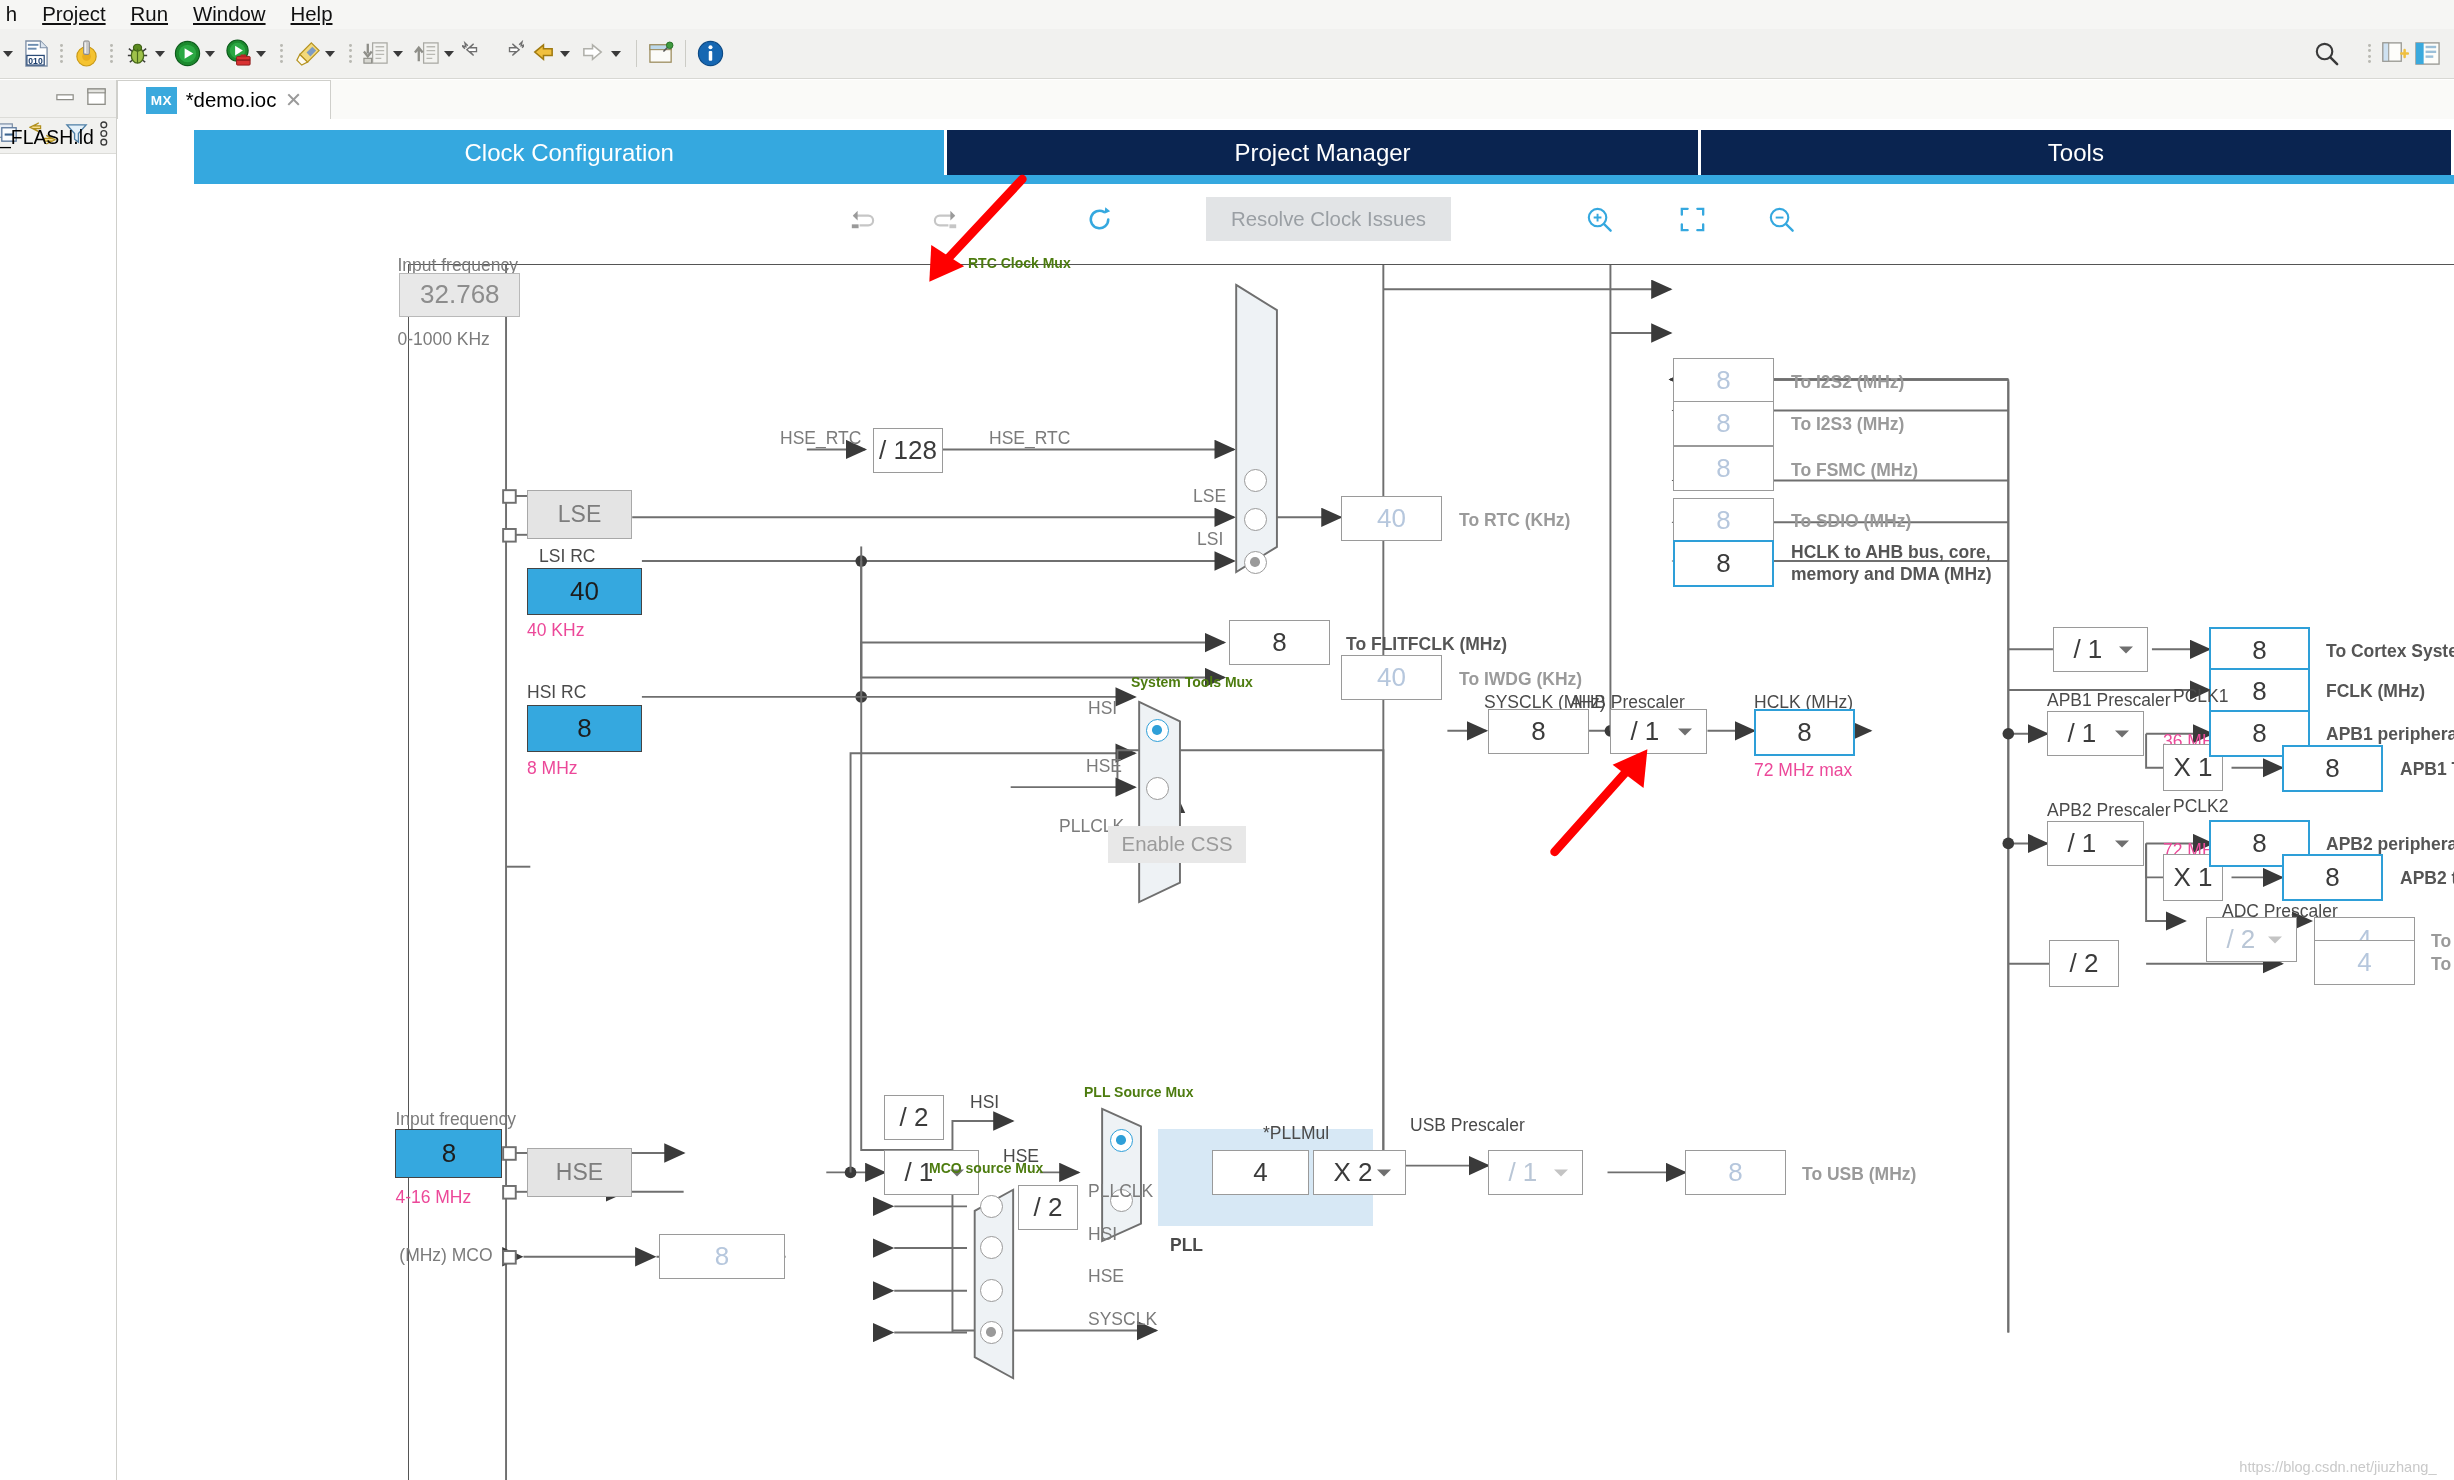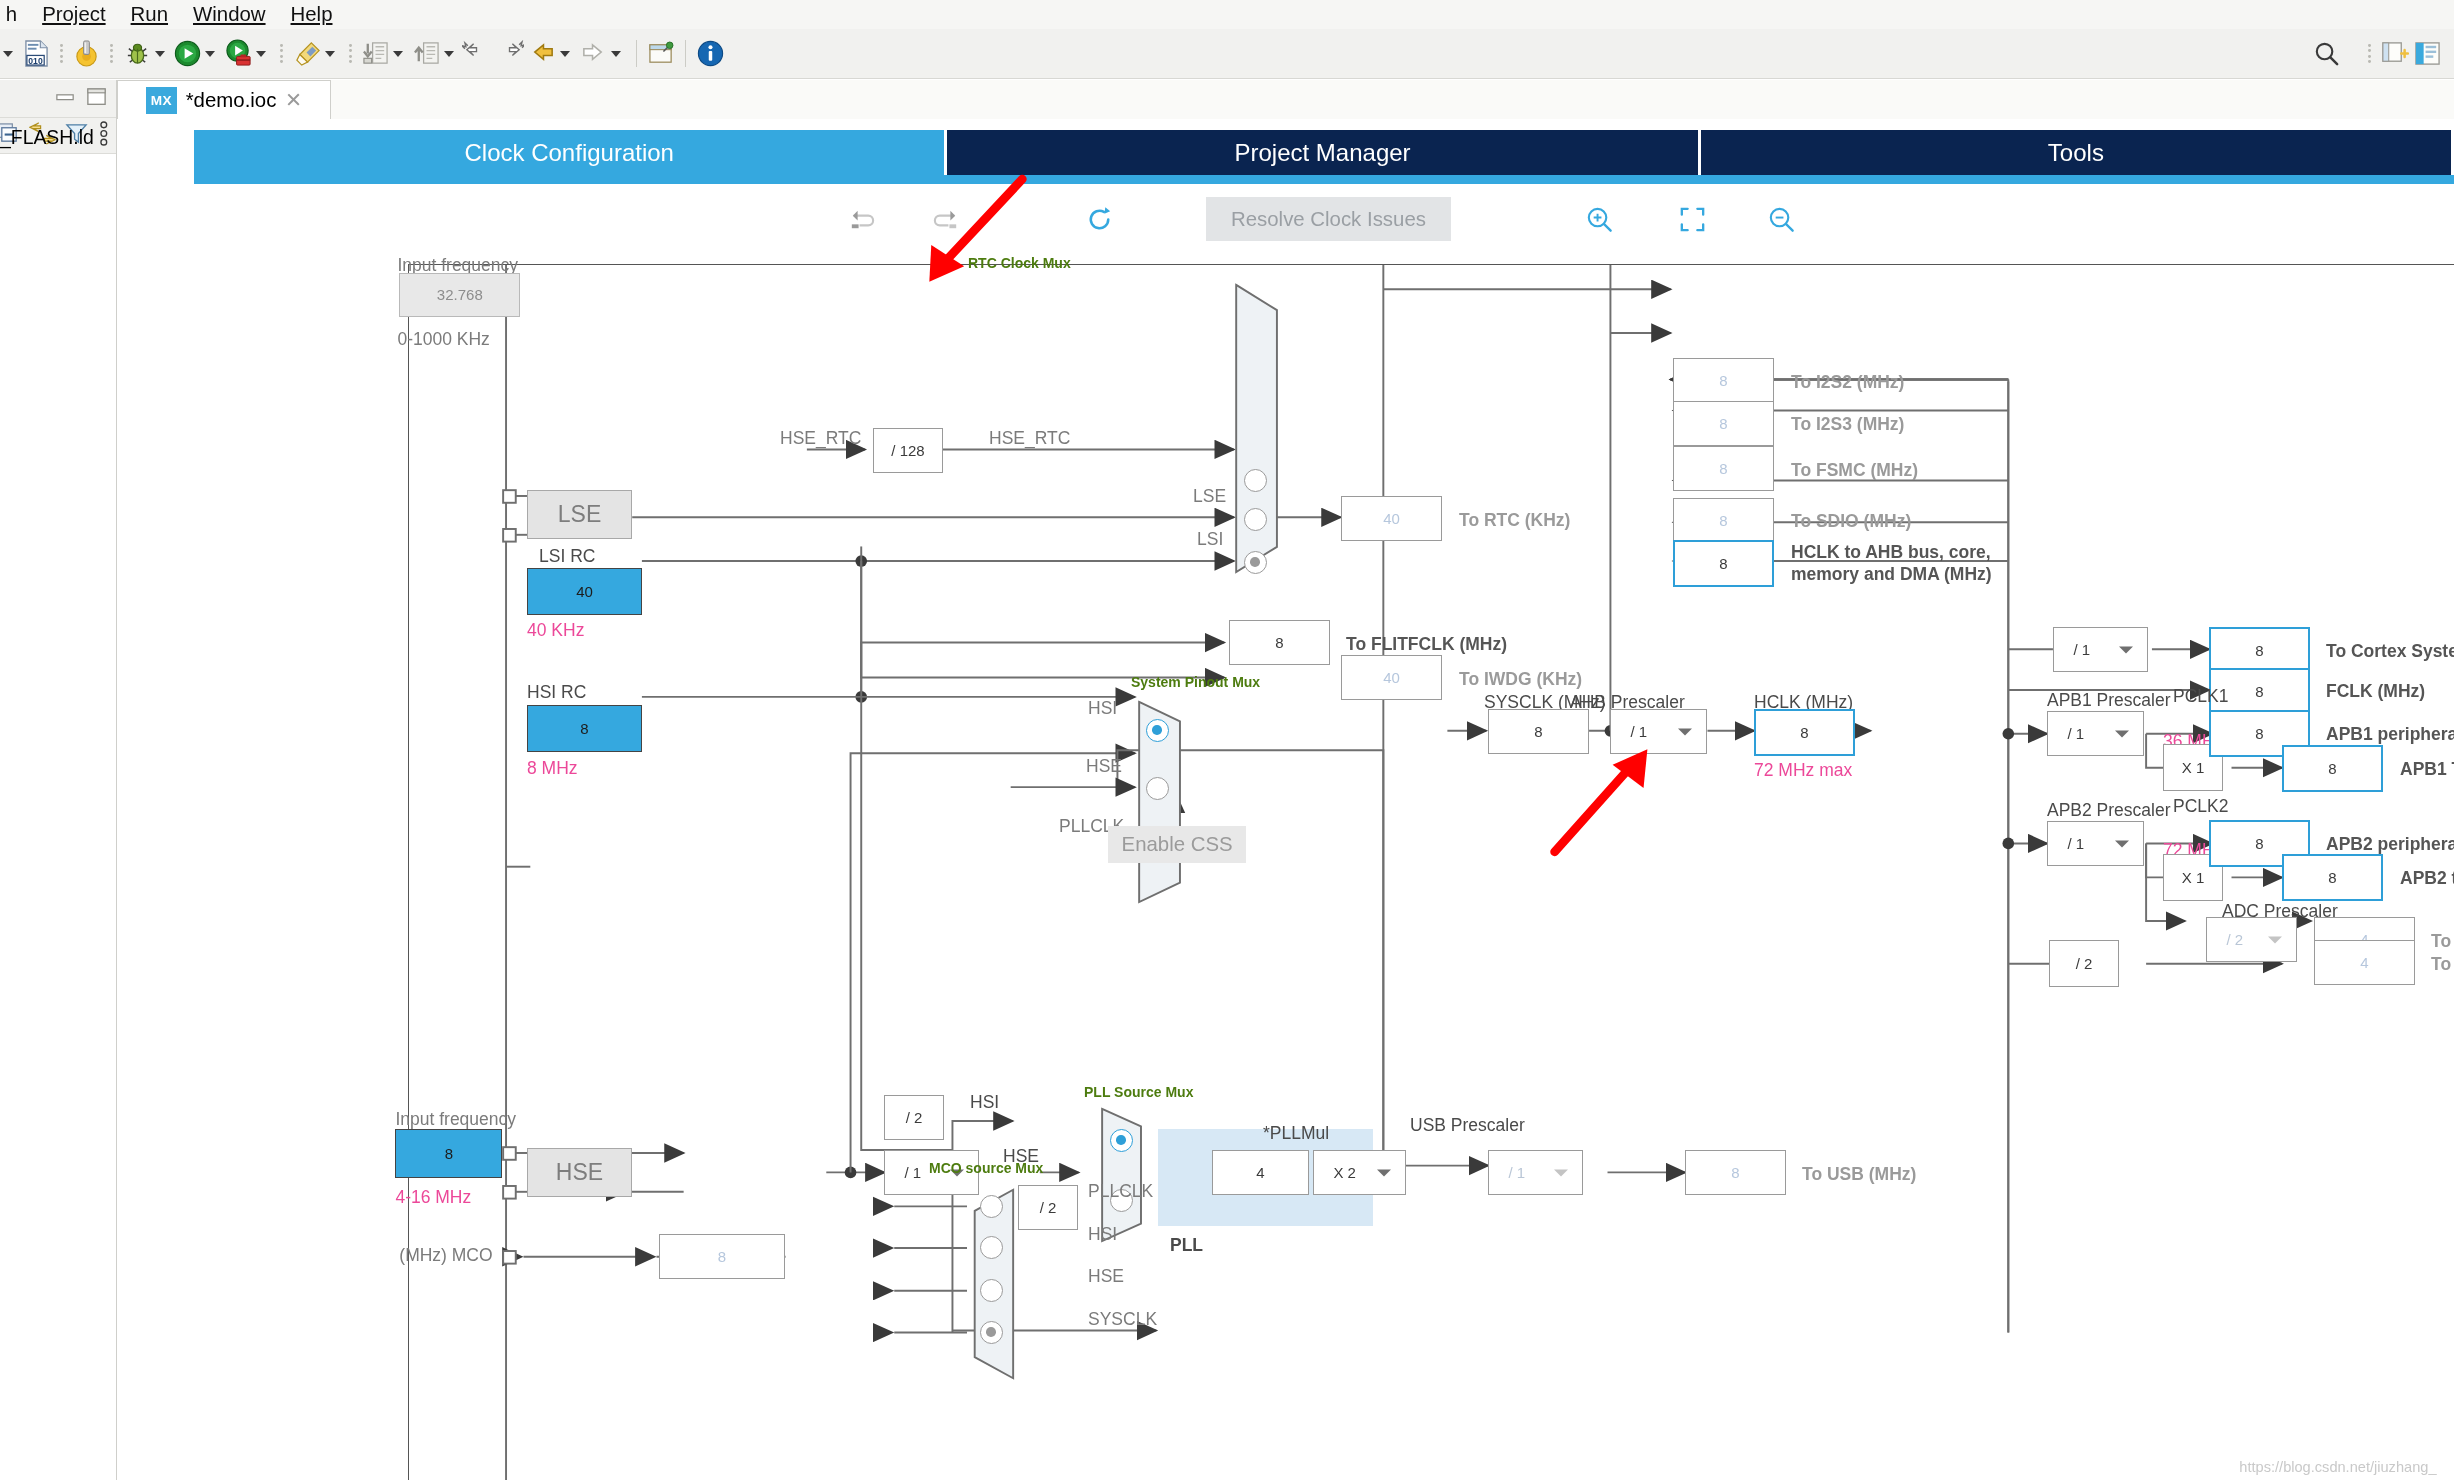--- a/index.html
+++ b/index.html
@@ -56,21 +56,21 @@
   #resolvebtn{background:#e2e4e6;color:#9a9fa4;font-size:20.4px;padding:10.7px 25px;white-space:nowrap;}
 
   
   #canvas{position:absolute;left:408px;top:264px;width:2083px;height:1217px;
           border:1.9px solid #555;border-bottom:none;background:#fff;box-sizing:border-box;}
   #canvas-inner{position:absolute;left:0;top:0;width:100%;height:100%;}
   #svglayer{position:absolute;left:0;top:0;width:1905px;height:1217px;}
 
   
   .node{position:absolute;box-sizing:border-box;display:flex;align-items:center;
-        justify-content:center;font-size:15px;}
+        justify-content:center;font-size:26px;}
   
   .vbox{border:1.9px solid #9a9a9a;background:#fff;color:#3b3b3b;}
   .vbox.dim{color:#b6c7dd;}
   .vbox.hl{border:2.9px solid #2e9fd8;color:#3b3b3b;}
   .vbox.ro{background:#e8e8e8;color:#8d8d8d;border:1.9px solid #b9b9b9;}
   .cyan{background:#35a8df;border:1.9px solid #444;color:#1d1d1d;}
   .greybox{background:#e4e4e4;border:1.9px solid #a8a8a8;color:#7d7d7d;font-size:23px;}
   .divbox{border:1.9px solid #9a9a9a;background:#fff;color:#3b3b3b;}
   .selbox{border:1.9px solid #9a9a9a;background:#fff;color:#3b3b3b;
           justify-content:flex-start;padding-left:19.4px;position:absolute;}
@@ -623,21 +623,21 @@
     <div class="node vbox dim" style="left:932px;top:390px;width:101px;height:45px;">40</div>
     <div class="lbl outlbl dimtxt" style="left:1050px;top:404px;">To IWDG (KHz)</div>
 
     <div class="node vbox" style="left:820px;top:355px;width:101px;height:45px;">8</div>
     <div class="lbl outlbl" style="left:937px;top:369px;">To FLITFCLK (MHz)</div>
 
     <div class="lbl dark" style="left:118px;top:417px;">HSI RC</div>
     <div class="node cyan" style="left:118px;top:440px;width:115px;height:47px;">8</div>
     <div class="lbl blue" style="left:118px;top:493px;">8 MHz</div>
 
-    <div class="lbl title" style="left:722px;top:409px;">System Pinout Mux</div>
+    <div class="lbl title" style="left:722px;top:409px;">System Tools Mux</div>
     <div class="mux" style="left:728px;top:435px;width:49px;height:204px;">
       <svg width="49" height="204" viewBox="0 0 50 210">
           <path d="M2 2 L44 22 L44 188 L2 208 Z" fill="#eef2f5" stroke="#6f6f6f" stroke-width="2"></path>
         </svg>
     </div>
     <div class="radio on" style="position:absolute;left:737px;top:454px;"></div>
     <div class="radio" style="position:absolute;left:737px;top:512px;"></div>
     <div class="radio" style="position:absolute;left:737px;top:574px;"></div>
     <div class="lbl" style="left:679px;top:433px;">HSI</div>
     <div class="lbl" style="left:677px;top:491px;">HSE</div>

